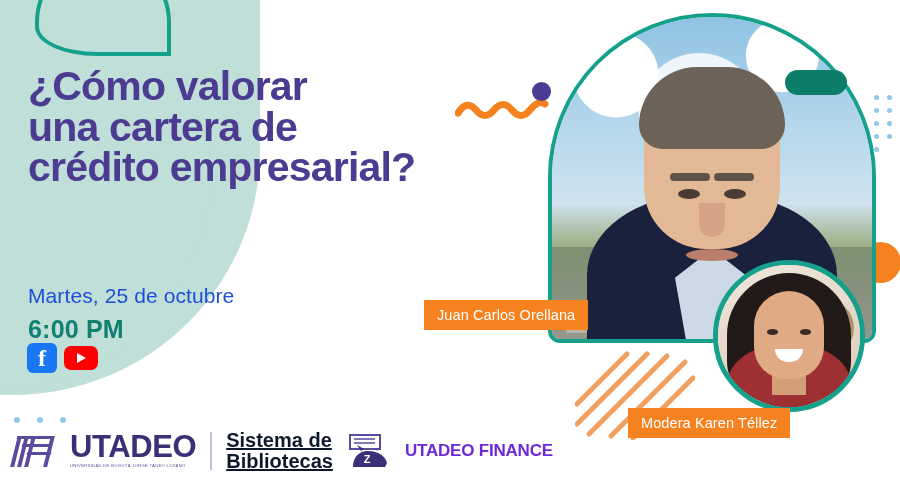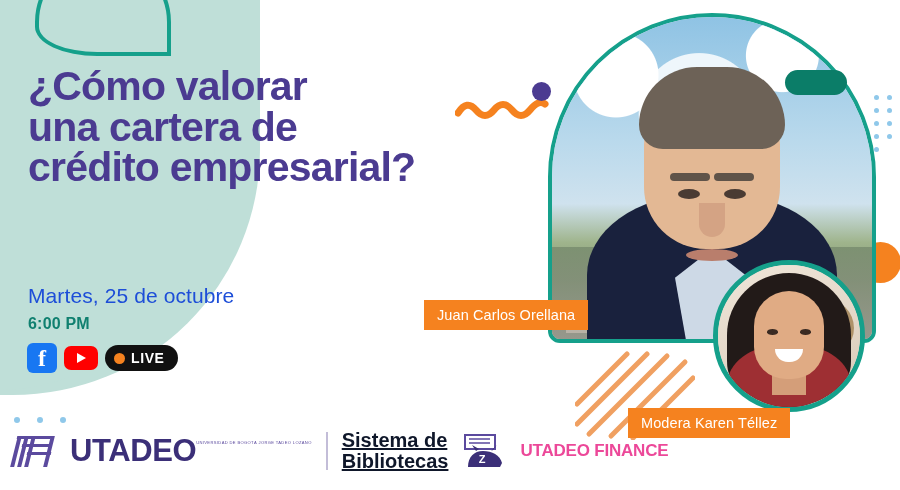--- a/index.html
+++ b/index.html
@@ -40,21 +40,21 @@
   }
   .headline div{ white-space:nowrap; }
 
   
   .date-text{
     position:absolute; left:28px; top:284px;
     color:#1d4ed8; font-size:21px; letter-spacing:0.1px;
   }
   .time-text{
     position:absolute; left:28px; top:315px;
-    color:#108070; font-size:16px; font-weight:bold; letter-spacing:0.2px;
+    color:#108070; font-size:25px; font-weight:bold; letter-spacing:0.2px;
   }
 
   
   .social-row{ position:absolute; left:27px; top:343px; display:flex; align-items:center; gap:7px; }
   .fb-icon{
     width:30px; height:30px; border-radius:6px; background:#1877F2;
     position:relative;
   }
   .fb-icon::after{
     content:"f"; position:absolute; left:50%; top:49%;
@@ -206,32 +206,32 @@
   .badge-speaker{ left:424px; top:300px; }
   .badge-moderator{ left:628px; top:408px; }
 
   
   .footer{ position:absolute; left:14px; top:430px; display:flex; align-items:center; gap:14px; }
   .utadeo-mark{ width:42px; height:36px; position:relative; }
   .utadeo-mark i{
     position:absolute; display:block; background:#5b4a9e;
     transform:skewX(-14deg);
   }
-  .utadeo-block{ display:flex; flex-direction:row; }
+  .utadeo-block{ display:flex; flex-direction:column; }
   .utadeo-word{
     color:#3b2f78; font-size:31px; font-weight:bold; line-height:0.86;
     letter-spacing:-0.4px;
   }
   .utadeo-sub{
     color:#5b4a9e; font-size:4.1px; letter-spacing:0.35px; margin-top:2px;
   }
   .vsep{ width:2px; height:38px; background:#c3bdd8; }
   .sistema{ color:#0f172a; font-size:20px; font-weight:bold; line-height:1.06;text-decoration:underline; }
   .bull-mark{ width:44px; height:36px; position:relative; }
-  .fin-block{ color:#ec4899; font-size:17px; font-weight:bold; line-height:1.04; letter-spacing:-0.2px; }
+  .fin-block{ color:#6d28d9; font-size:17px; font-weight:bold; line-height:1.04; letter-spacing:-0.2px; }
 </style>
 </head>
 <body>
 
 <div class="banner">
 
   <div class="mint-blob"></div>
   <div class="mint-blob-2"></div>
   <div class="arch-outline"></div>
 
@@ -240,24 +240,20 @@
     <div>una cartera de</div>
     <div>crédito empresarial?</div>
   </div>
 
   <div class="date-text">Martes, 25 de octubre</div>
   <div class="time-text">6:00 PM</div>
 
   <div class="social-row">
     <div class="fb-icon"></div>
     <div class="yt-icon"></div>
-    <div class="live-badge">
-      <span class="live-dot"></span>
-      <span class="live-text">LIVE</span>
-    </div>
   </div>
 
   <svg class="squiggle" width="96" height="30">
     <path d="M3 18 Q12 4 21 15 T39 15 T57 15 T75 15 T90 9" fill="none" stroke="#F5821F" stroke-width="7" stroke-linecap="round"></path>
   </svg>
   <div class="purple-dot"></div>
   <div class="orange-circle"></div>
   <div class="dot-grid">
     <span></span>
       <span></span>

